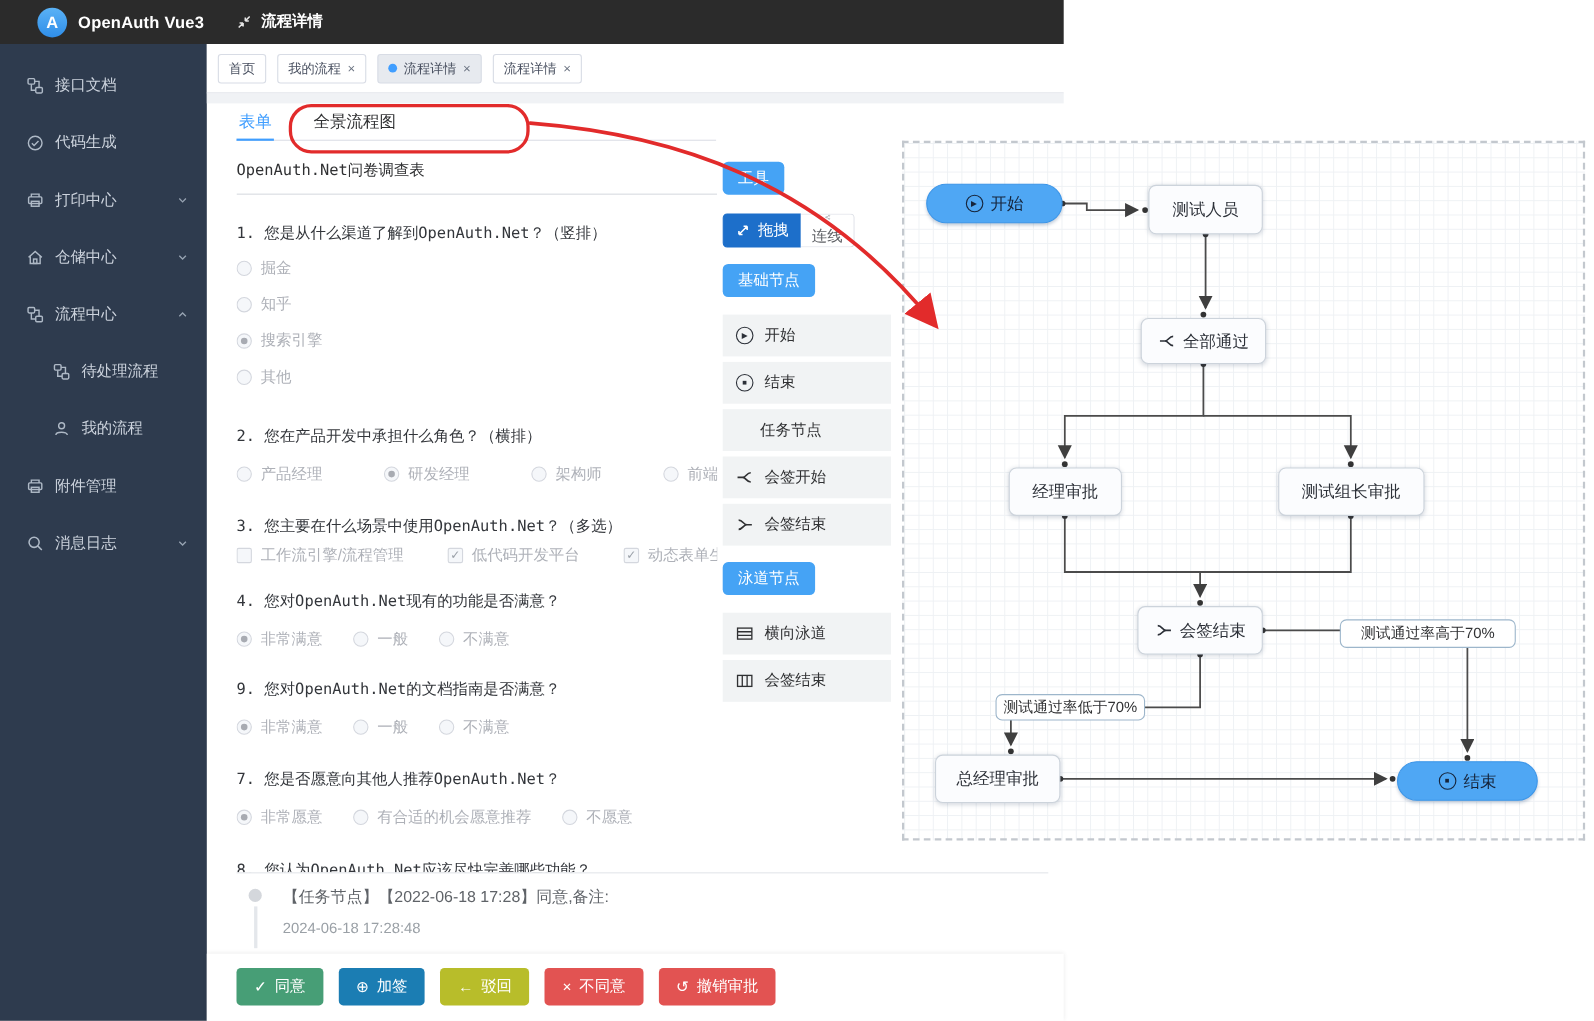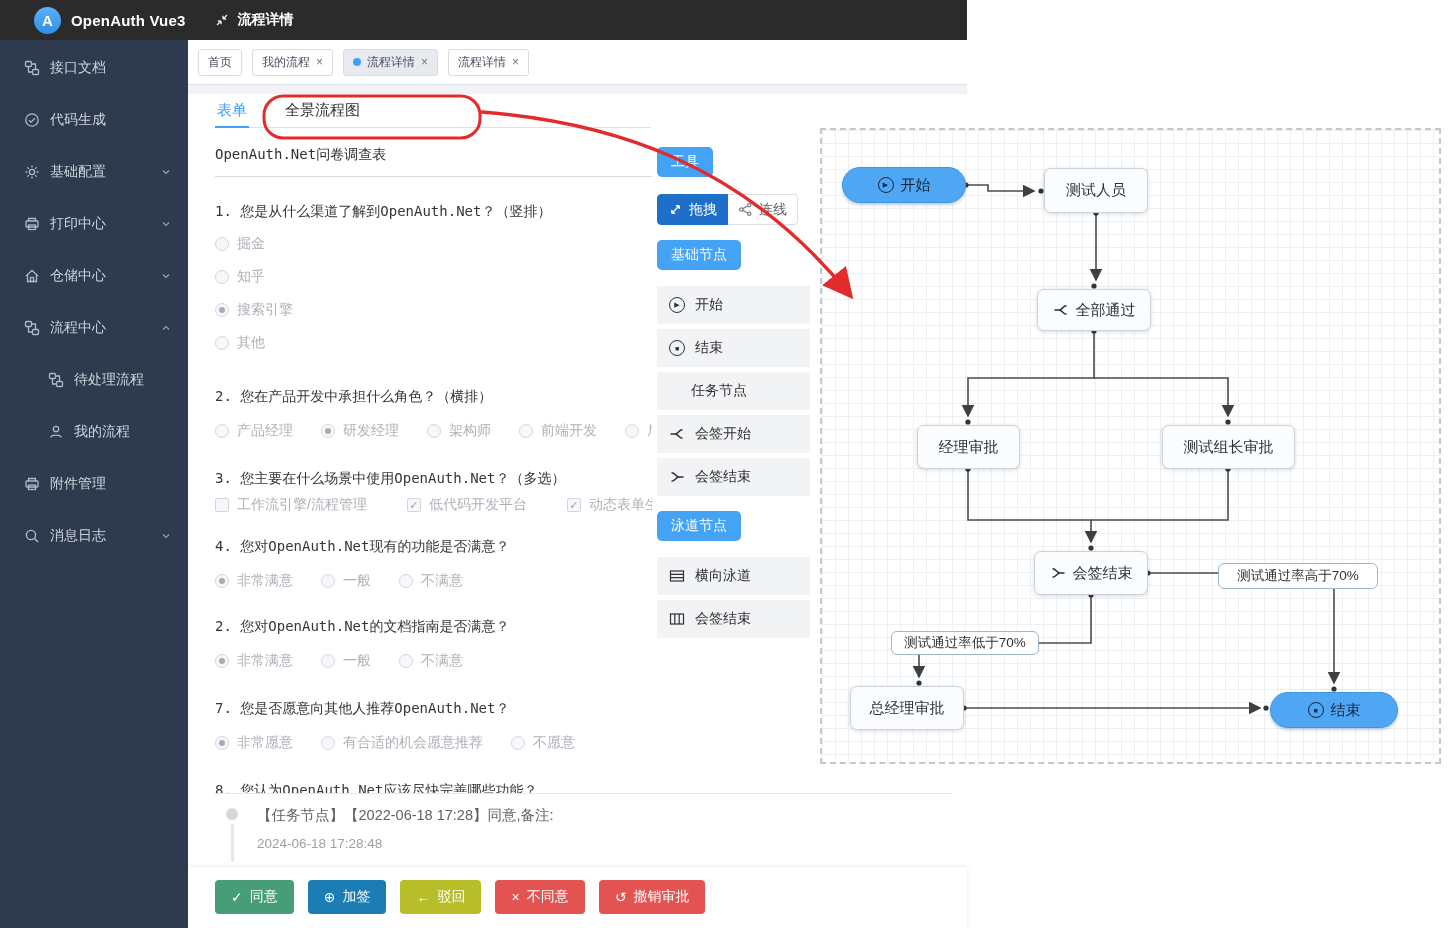--- a/index.html
+++ b/index.html
@@ -10,21 +10,21 @@
   .app-header { position:absolute; left:0; top:0; width:967px; height:40px; background:#2b2b2b;
     display:flex; align-items:center; color:#fff; }
   .logo-badge { width:27px; height:27px; border-radius:50%; margin-left:34px;
     background:linear-gradient(180deg,#5ab2f6,#2f8ee9); display:flex; align-items:center; justify-content:center;
     color:#fff; font-weight:bold; font-size:15px; }
   .app-title { font-size:15px; font-weight:bold; margin-left:10px; letter-spacing:.2px; }
   .collapse-ic { margin-left:28px; display:flex; align-items:center; }
   .header-page { font-size:14px; font-weight:bold; margin-left:8px; }
 
   
-  .sidebar { position:absolute; left:0; top:40px; width:188px; height:888px; background:#2e3b4e; padding-top:2px; }
+  .sidebar { position:absolute; left:0; top:40px; width:188px; height:888px; background:#2e3b4e; padding-top:12px; }
   .menu-item { height:52px; display:flex; align-items:center; padding:0 16px 0 24px;
     color:#ccd3dd; font-size:14px; cursor:pointer; }
   .menu-item.child { padding-left:48px; }
   .menu-item .mi-icon { width:16px; height:16px; margin-right:10px; color:#aeb9c6; flex:0 0 16px; }
   .menu-item .mi-label { flex:1; }
   .menu-item .mi-chev { width:12px; height:12px; color:#97a3b2; }
 
   
   .tabbar { position:absolute; left:188px; top:40px; width:779px; height:45px; background:#fff;
     border-bottom:1px solid #dde0e6; display:flex; align-items:center; gap:10px; padding-left:10px; }
@@ -74,21 +74,21 @@
   .act-ic { font-size:14px; }
 
   
   .tools { position:absolute; left:657px; top:147px; width:153px; }
   .chip { display:inline-block; background:#45a3f5; color:#fff; font-size:14px; padding:6px 14px;
     border-radius:5px; cursor:pointer; }
   .toggle-row { display:flex; margin-top:17px; }
   .tg-btn { height:31px; display:flex; align-items:center; gap:6px; padding:0 10px; font-size:14px;
     border:1px solid #dcdfe6; cursor:pointer; background:#fff; color:#606266; }
   .tg-btn.on { background:#1d6fca; border-color:#1d6fca; color:#fff; border-radius:4px 0 0 4px; }
-  .tg-btn.off { border-left:none; border-radius:0 4px 4px 0; }
+  .tg-btn.off { border-left:none; border-radius:0 4px 4px 0;flex-direction:column; }
   .titem { height:38px; background:#f1f3f4; margin-top:5px; display:flex; align-items:center;
     padding-left:12px; gap:10px; font-size:14px; color:#303133; cursor:grab; }
   .titem .ni { color:#303133; }
   .titem.noicon { padding-left:34px; }
   .nicircle { width:16px; height:16px; border:1.5px solid #2c3038; border-radius:50%;
     display:flex; align-items:center; justify-content:center; font-size:7px; color:#2c3038; flex:0 0 16px; }
 
   
   .canvas { position:absolute; left:820px; top:128px; width:621px; height:636px;
     border:2px dashed #c3c8ce; background:#fff;
@@ -138,34 +138,20 @@
         <svg class="ic" width="16" height="16" viewBox="0 0 16 16" stroke="currentColor" stroke-width="1.3" fill="none">
           <circle cx="8" cy="8" r="6.2"></circle>
           <path d="M5 8.2 l2 2 l4 -4"></path>
         </svg>
       </span>
     <span class="mi-label">代码生成</span>
   </div>
   <div class="menu-item">
     <span class="mi-icon">
         <svg class="ic" width="16" height="16" viewBox="0 0 16 16" stroke="currentColor" stroke-width="1.3" fill="none">
-          <circle cx="8" cy="8" r="2.6"></circle>
-          <path d="M8 1.5 V3.4 M8 12.6 V14.5 M1.5 8 H3.4 M12.6 8 H14.5 M3.4 3.4 L4.8 4.8 M11.2 11.2 L12.6 12.6 M12.6 3.4 L11.2 4.8 M4.8 11.2 L3.4 12.6"></path>
-        </svg>
-      </span>
-    <span class="mi-label">基础配置</span>
-    <span class="mi-chev">
-        <svg class="ic" width="12" height="12" viewBox="0 0 16 16" stroke="currentColor" stroke-width="1.6" fill="none">
-          <path d="M4 6 L8 10 L12 6"></path>
-        </svg>
-      </span>
-  </div>
-  <div class="menu-item">
-    <span class="mi-icon">
-        <svg class="ic" width="16" height="16" viewBox="0 0 16 16" stroke="currentColor" stroke-width="1.3" fill="none">
           <path d="M4.5 5 V2.5 h7 V5"></path>
           <rect x="2" y="5" width="12" height="6" rx="1"></rect>
           <rect x="4.5" y="9" width="7" height="4.5"></rect>
         </svg>
       </span>
     <span class="mi-label">打印中心</span>
     <span class="mi-chev">
         <svg class="ic" width="12" height="12" viewBox="0 0 16 16" stroke="currentColor" stroke-width="1.6" fill="none">
           <path d="M4 6 L8 10 L12 6"></path>
         </svg>
@@ -295,21 +281,21 @@
       </span>
     </div>
   <div class="opt-row" style="margin-top:15px;">
       <span class="opt">
         <span class="rdo"></span>
         <span>其他</span>
       </span>
     </div>
 
   <div class="q-label" style="margin-top:36px;">2. 您在产品开发中承担什么角色？（横排）</div>
-  <div class="opt-row" style="margin-top:16px;">
+  <div class="opt-row" style="margin-top:16px;gap:28px;">
     <span class="opt">
         <span class="rdo"></span>
         <span>产品经理</span>
       </span>
     <span class="opt">
         <span class="rdo sel"></span>
         <span>研发经理</span>
       </span>
     <span class="opt">
         <span class="rdo"></span>
@@ -350,21 +336,21 @@
     <span class="opt">
         <span class="rdo"></span>
         <span>一般</span>
       </span>
     <span class="opt">
         <span class="rdo"></span>
         <span>不满意</span>
       </span>
   </div>
 
-  <div class="q-label" style="margin-top:28px;">2. 您对OpenAuth.Net的文档指南是否满意？</div>
+  <div class="q-label" style="margin-top:28px;">9. 您对OpenAuth.Net的文档指南是否满意？</div>
   <div class="opt-row" style="margin-top:16px;">
     <span class="opt">
         <span class="rdo sel"></span>
         <span>非常满意</span>
       </span>
     <span class="opt">
         <span class="rdo"></span>
         <span>一般</span>
       </span>
     <span class="opt">
@@ -546,21 +532,21 @@
   </div>
   <div class="fnode tasknode" style="left:212px; top:421px; width:114px; height:44px;">
     <svg class="ic" width="16" height="16" viewBox="0 0 16 16" stroke="#2c3038" stroke-width="1.5" fill="none">
         <path d="M2.5 3.8 C6.5 3.8 6.5 8 10 8 M2.5 12.2 C6.5 12.2 6.5 8 10 8 M10 8 H14.5"></path>
       </svg>
     <span>会签结束</span>
   </div>
   <div class="elabel" style="left:396px; top:433px; width:160px; height:26px;">
     <span>测试通过率高于70%</span>
   </div>
-  <div class="elabel" style="left:69px; top:501px; width:148px; height:24px;">
+  <div class="elabel" style="left:83px; top:501px; width:136px; height:24px;">
     <span>测试通过率低于70%</span>
   </div>
   <div class="fnode tasknode" style="left:28px; top:556px; width:114px; height:44px;">
     <span>总经理审批</span>
   </div>
   <div class="fnode pill" style="left:448px; top:562px; width:128px; height:36px;">
     <span class="nicircle">■</span>
     <span>结束</span>
   </div>
 </div>

